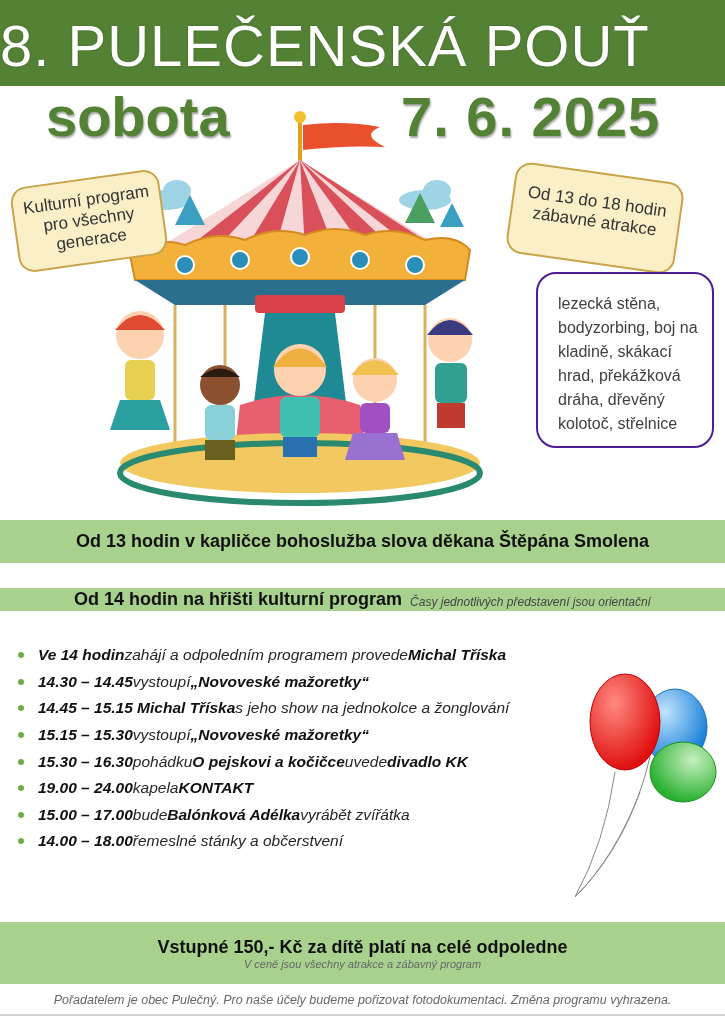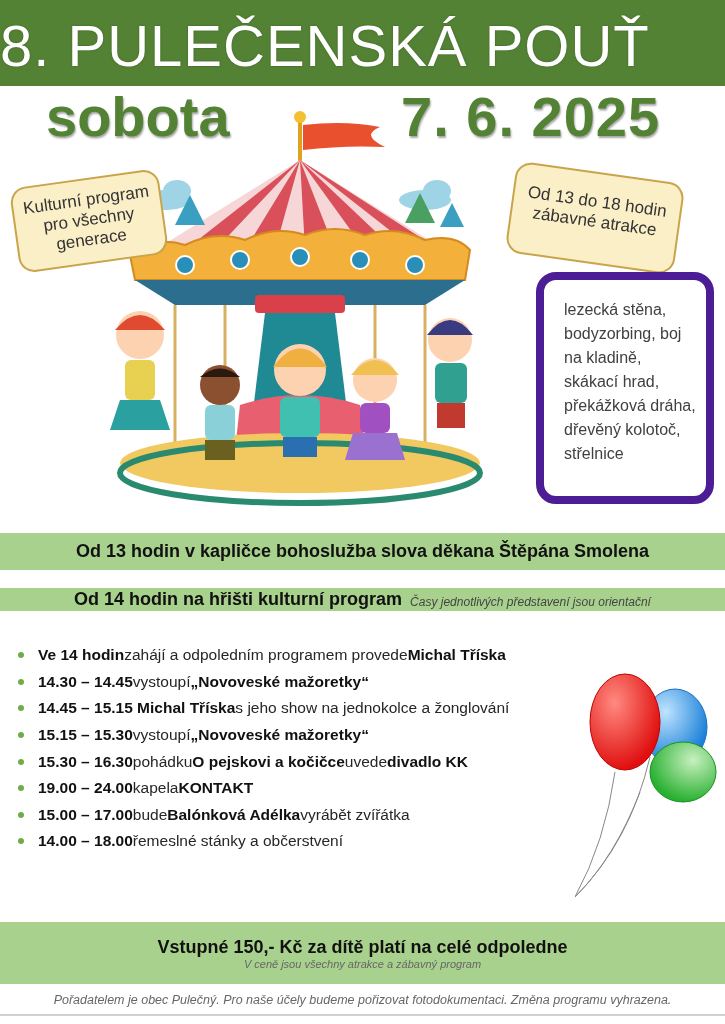--- a/index.html
+++ b/index.html
@@ -25,35 +25,35 @@
   .illustration { position: absolute; left: 95px; top: 105px; width: 390px; height: 410px; }
 
   .bubble {
     position: absolute; background: #fbefc8; border: 2px solid #c9a44a; border-radius: 16px;
     color: #333; font-size: 17px; text-align: center; line-height: 20px; padding: 10px 8px;
   }
   .bubble-left { left: 14px; top: 178px; width: 150px; height: 86px; transform: rotate(-8deg); }
   .bubble-right { left: 510px; top: 172px; width: 170px; height: 92px; transform: rotate(8deg); padding-top: 18px; }
 
   .bubble-list {
-    position: absolute; left: 536px; top: 272px; width: 178px; height: 232px;
-    background: #ffffff; border: 8px solid #4c1d95; border-radius: 20px;
+    position: absolute; left: 536px; top: 272px; width: 178px; height: 176px;
+    background: #ffffff; border: 2px solid #4c1d95; border-radius: 20px;
     padding: 18px 10px 10px 20px; font-size: 16px; line-height: 24px; color: #404040;
   }
 
   .band {
     position: absolute; left: 0; width: 725px; background: #a9d18e;
     display: flex; align-items: center; justify-content: center;
   }
-  .band-1 { top: 533px; height: 37px; }
+  .band-1 { top: 520px; height: 43px; }
   .band-2 { top: 588px; height: 23px; }
   .band-text { font-weight: bold; font-size: 18px; color: #111; }
   .band-note { font-style: italic; font-size: 12px; color: #444; margin-left: 8px; margin-top: 4px; }
 
-  .schedule { position: absolute; left: 18px; top: 642px; width: 590px; }
+  .schedule { position: absolute; left: 18px; top: 642px; width: 590px; font-style: italic; }
   .schedule-item { display: flex; align-items: center; height: 26.6px; font-size: 15.5px; color: #262626; white-space: nowrap; }
   .bullet { width: 6px; height: 6px; border-radius: 50%; background: #70ad47; margin-right: 14px; flex: none; }
   .schedule-item b { font-weight: bold; color: #111; }
 
   .balloons { position: absolute; left: 575px; top: 672px; width: 150px; height: 230px; }
 
   .band-3 { top: 922px; height: 62px; flex-direction: column; }
   .band-3 .band-text { font-size: 18px; }
   .band-3 .band-sub { font-style: italic; font-size: 11px; color: #666; }
 

